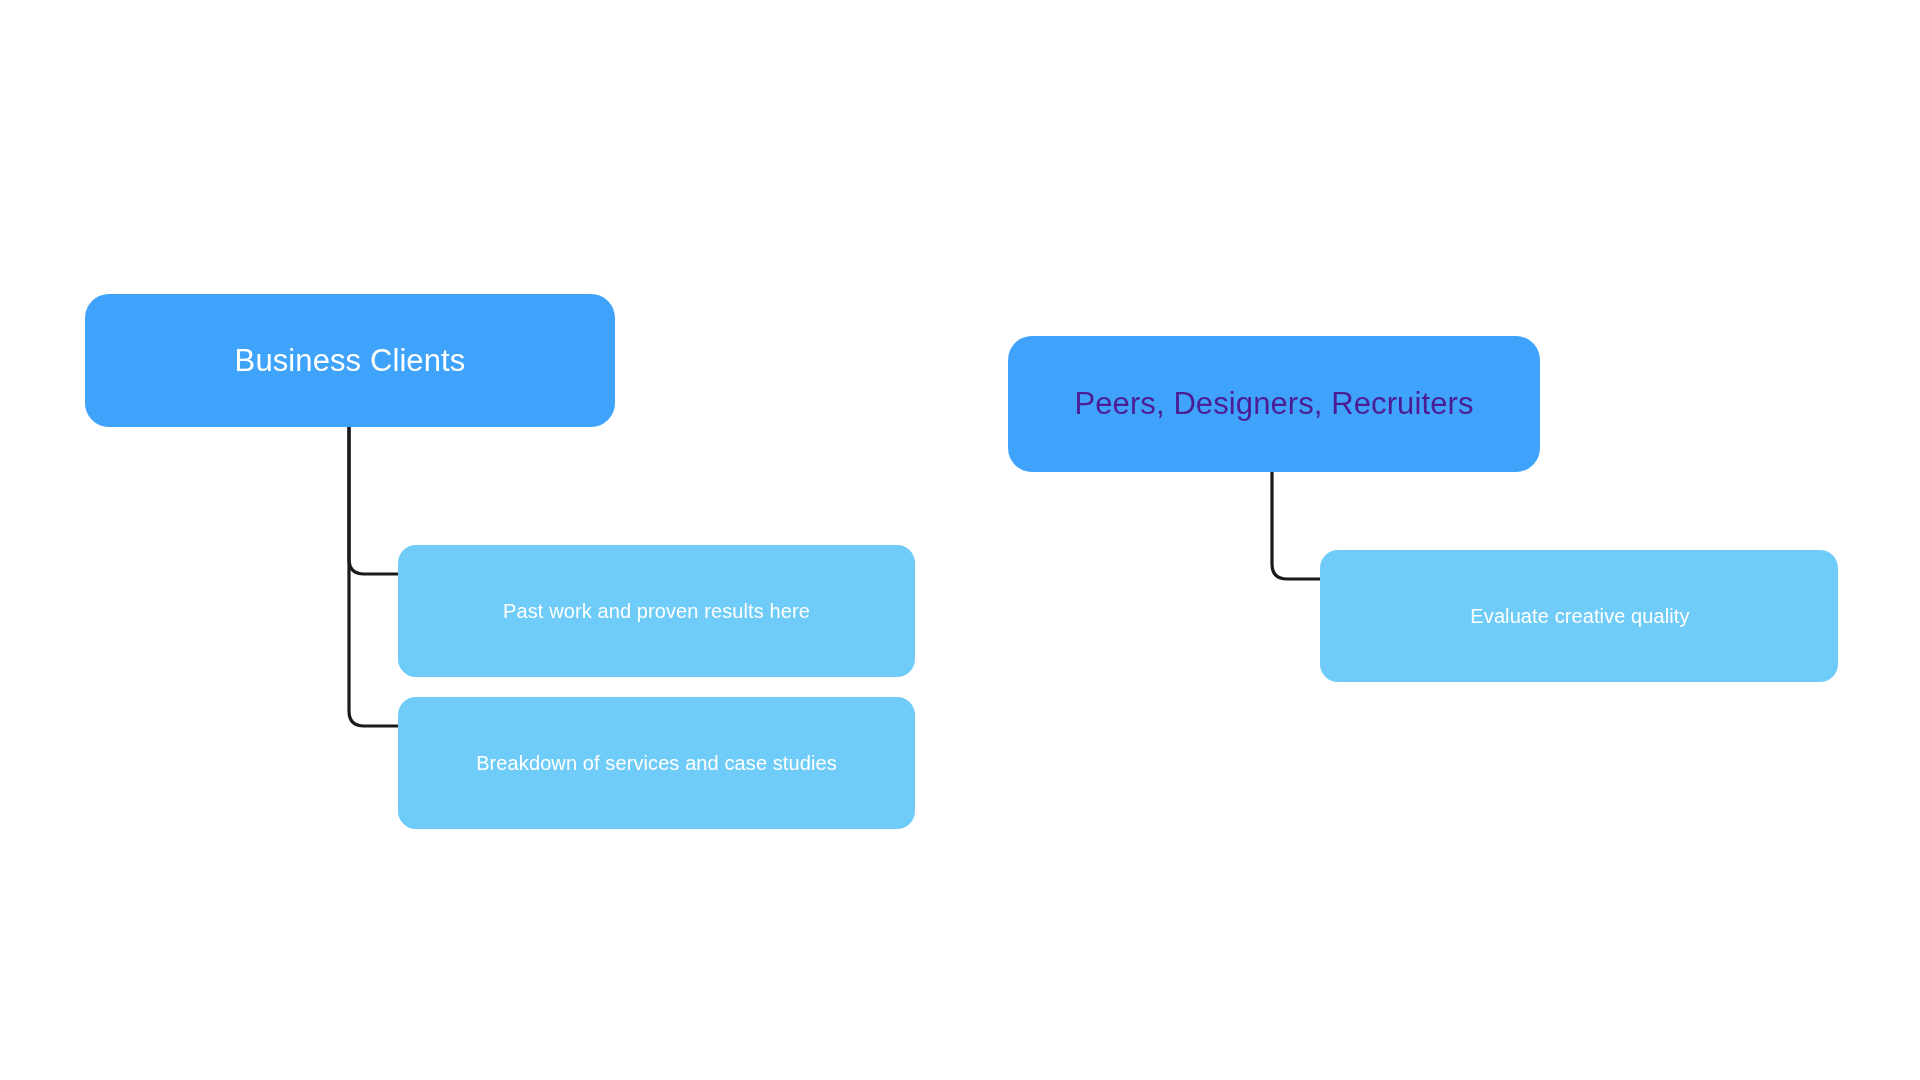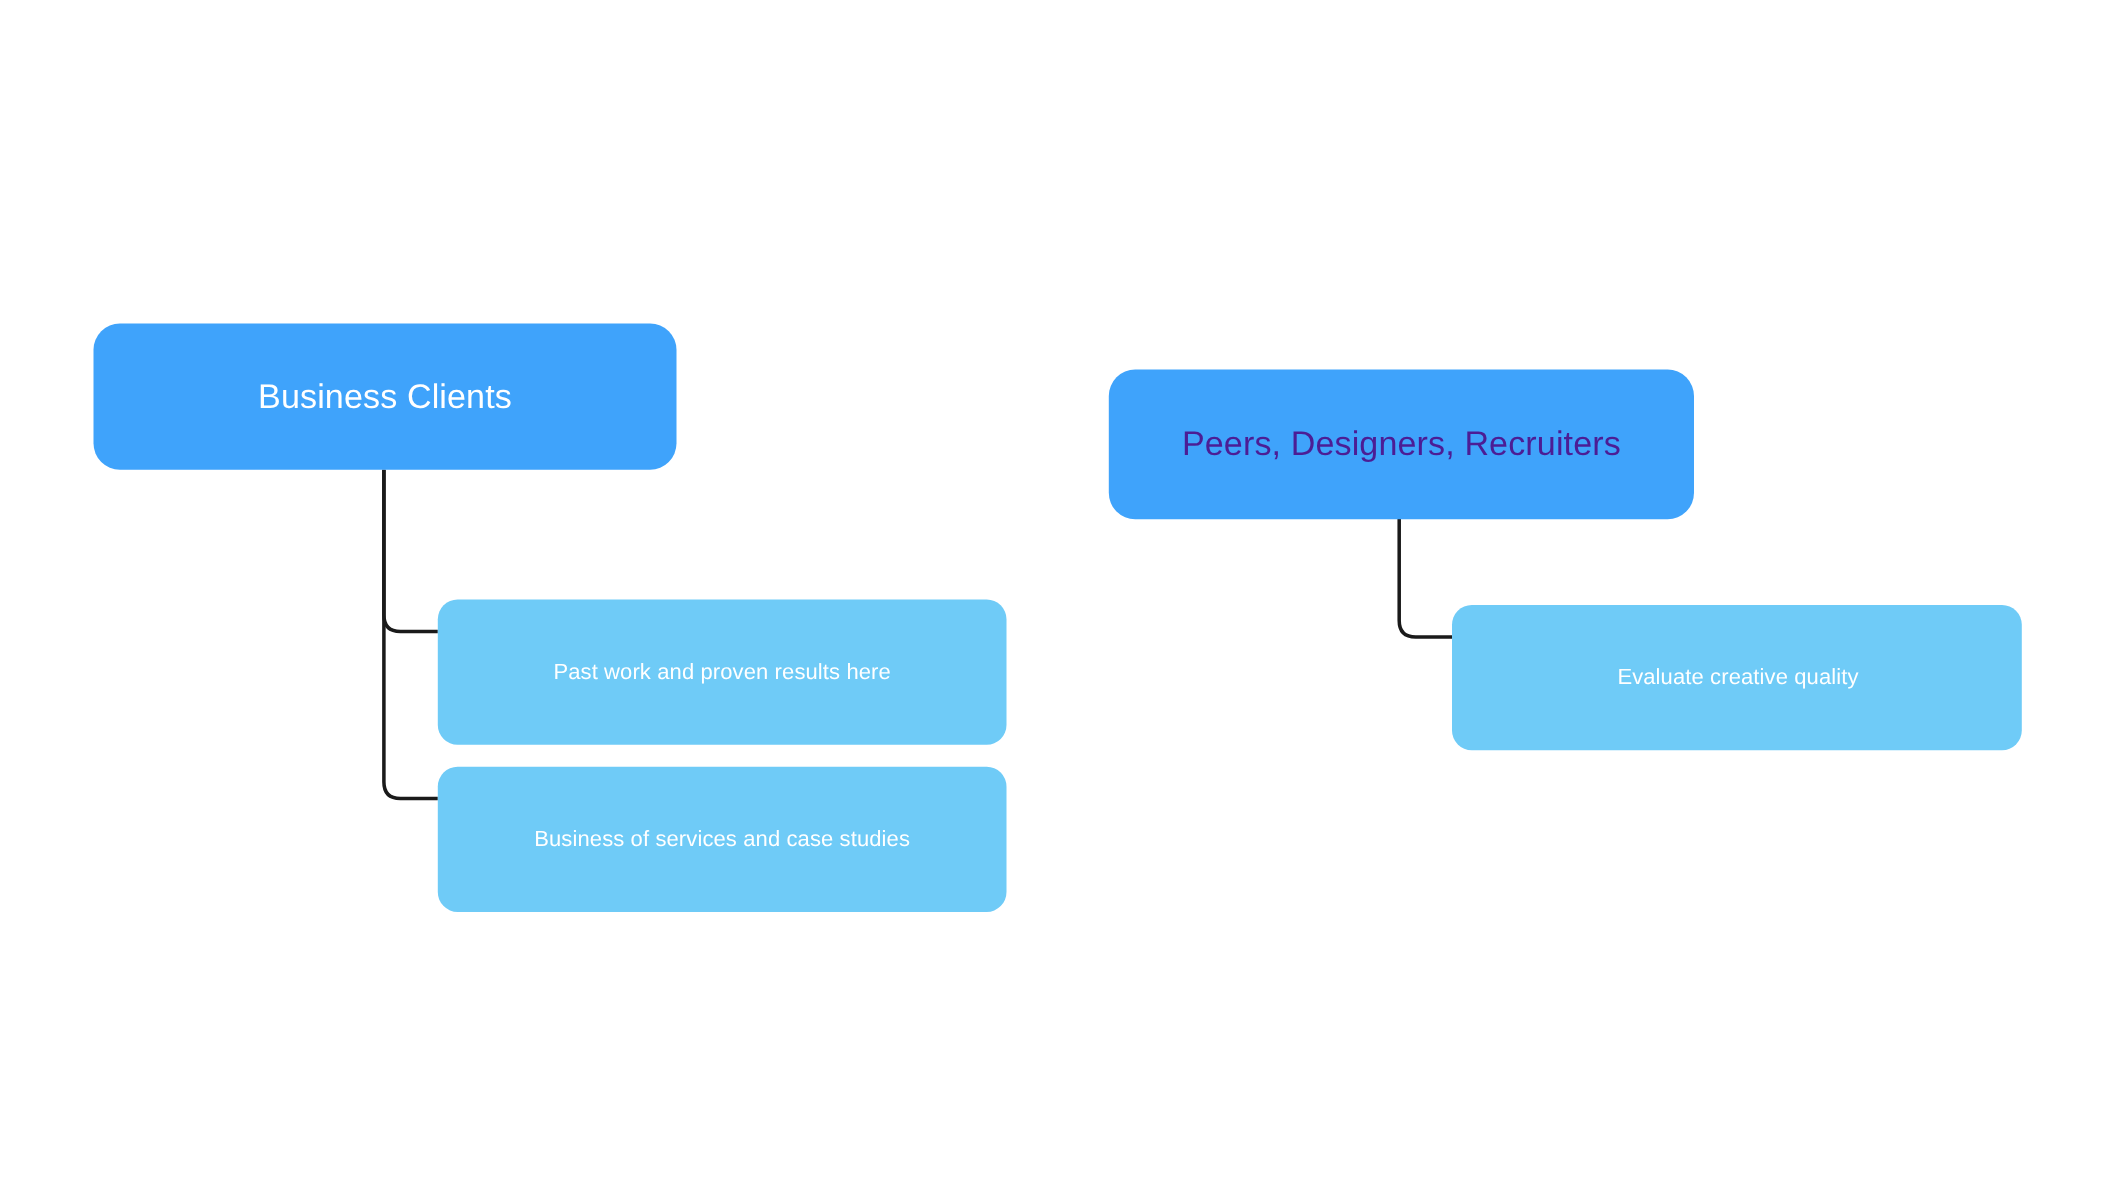--- a/index.html
+++ b/index.html
@@ -71,19 +71,19 @@
 
     <path d="M 349 427 L 349 711 Q 349 726 364 726 L 398 726" stroke="#1a1a1a" stroke-width="3.2" fill="none" stroke-linecap="butt" stroke-linejoin="round"></path>
 
     <path d="M 1272 430 L 1272 564 Q 1272 579 1287 579 L 1320 579" stroke="#1a1a1a" stroke-width="3.2" fill="none" stroke-linecap="butt" stroke-linejoin="round"></path>
   </svg>
 
   <div class="node node-root" id="node-business-clients" style="background: rgb(63, 163, 251); color: rgb(255, 255, 255);">Business Clients</div>
 
   <div class="node node-leaf" id="node-past-work" style="background: rgb(111, 203, 247); color: rgb(255, 255, 255);">Past work and proven results here</div>
 
-  <div class="node node-leaf" id="node-breakdown-services" style="background: rgb(111, 203, 247); color: rgb(255, 255, 255);">Business of services and case studies</div>
+  <div class="node node-leaf" id="node-breakdown-services" style="background: rgb(111, 203, 247); color: rgb(255, 255, 255);">Breakdown of services and case studies</div>
 
   <div class="node node-root" id="node-peers-designers" style="background: rgb(63, 163, 251); color: #4c1d95; margin-top: 42px;">Peers, Designers, Recruiters</div>
 
   <div class="node node-leaf" id="node-evaluate-quality" style="background: rgb(111, 203, 247); color: rgb(255, 255, 255);">Evaluate creative quality</div>
 
 </div>
 
 </body></html>

